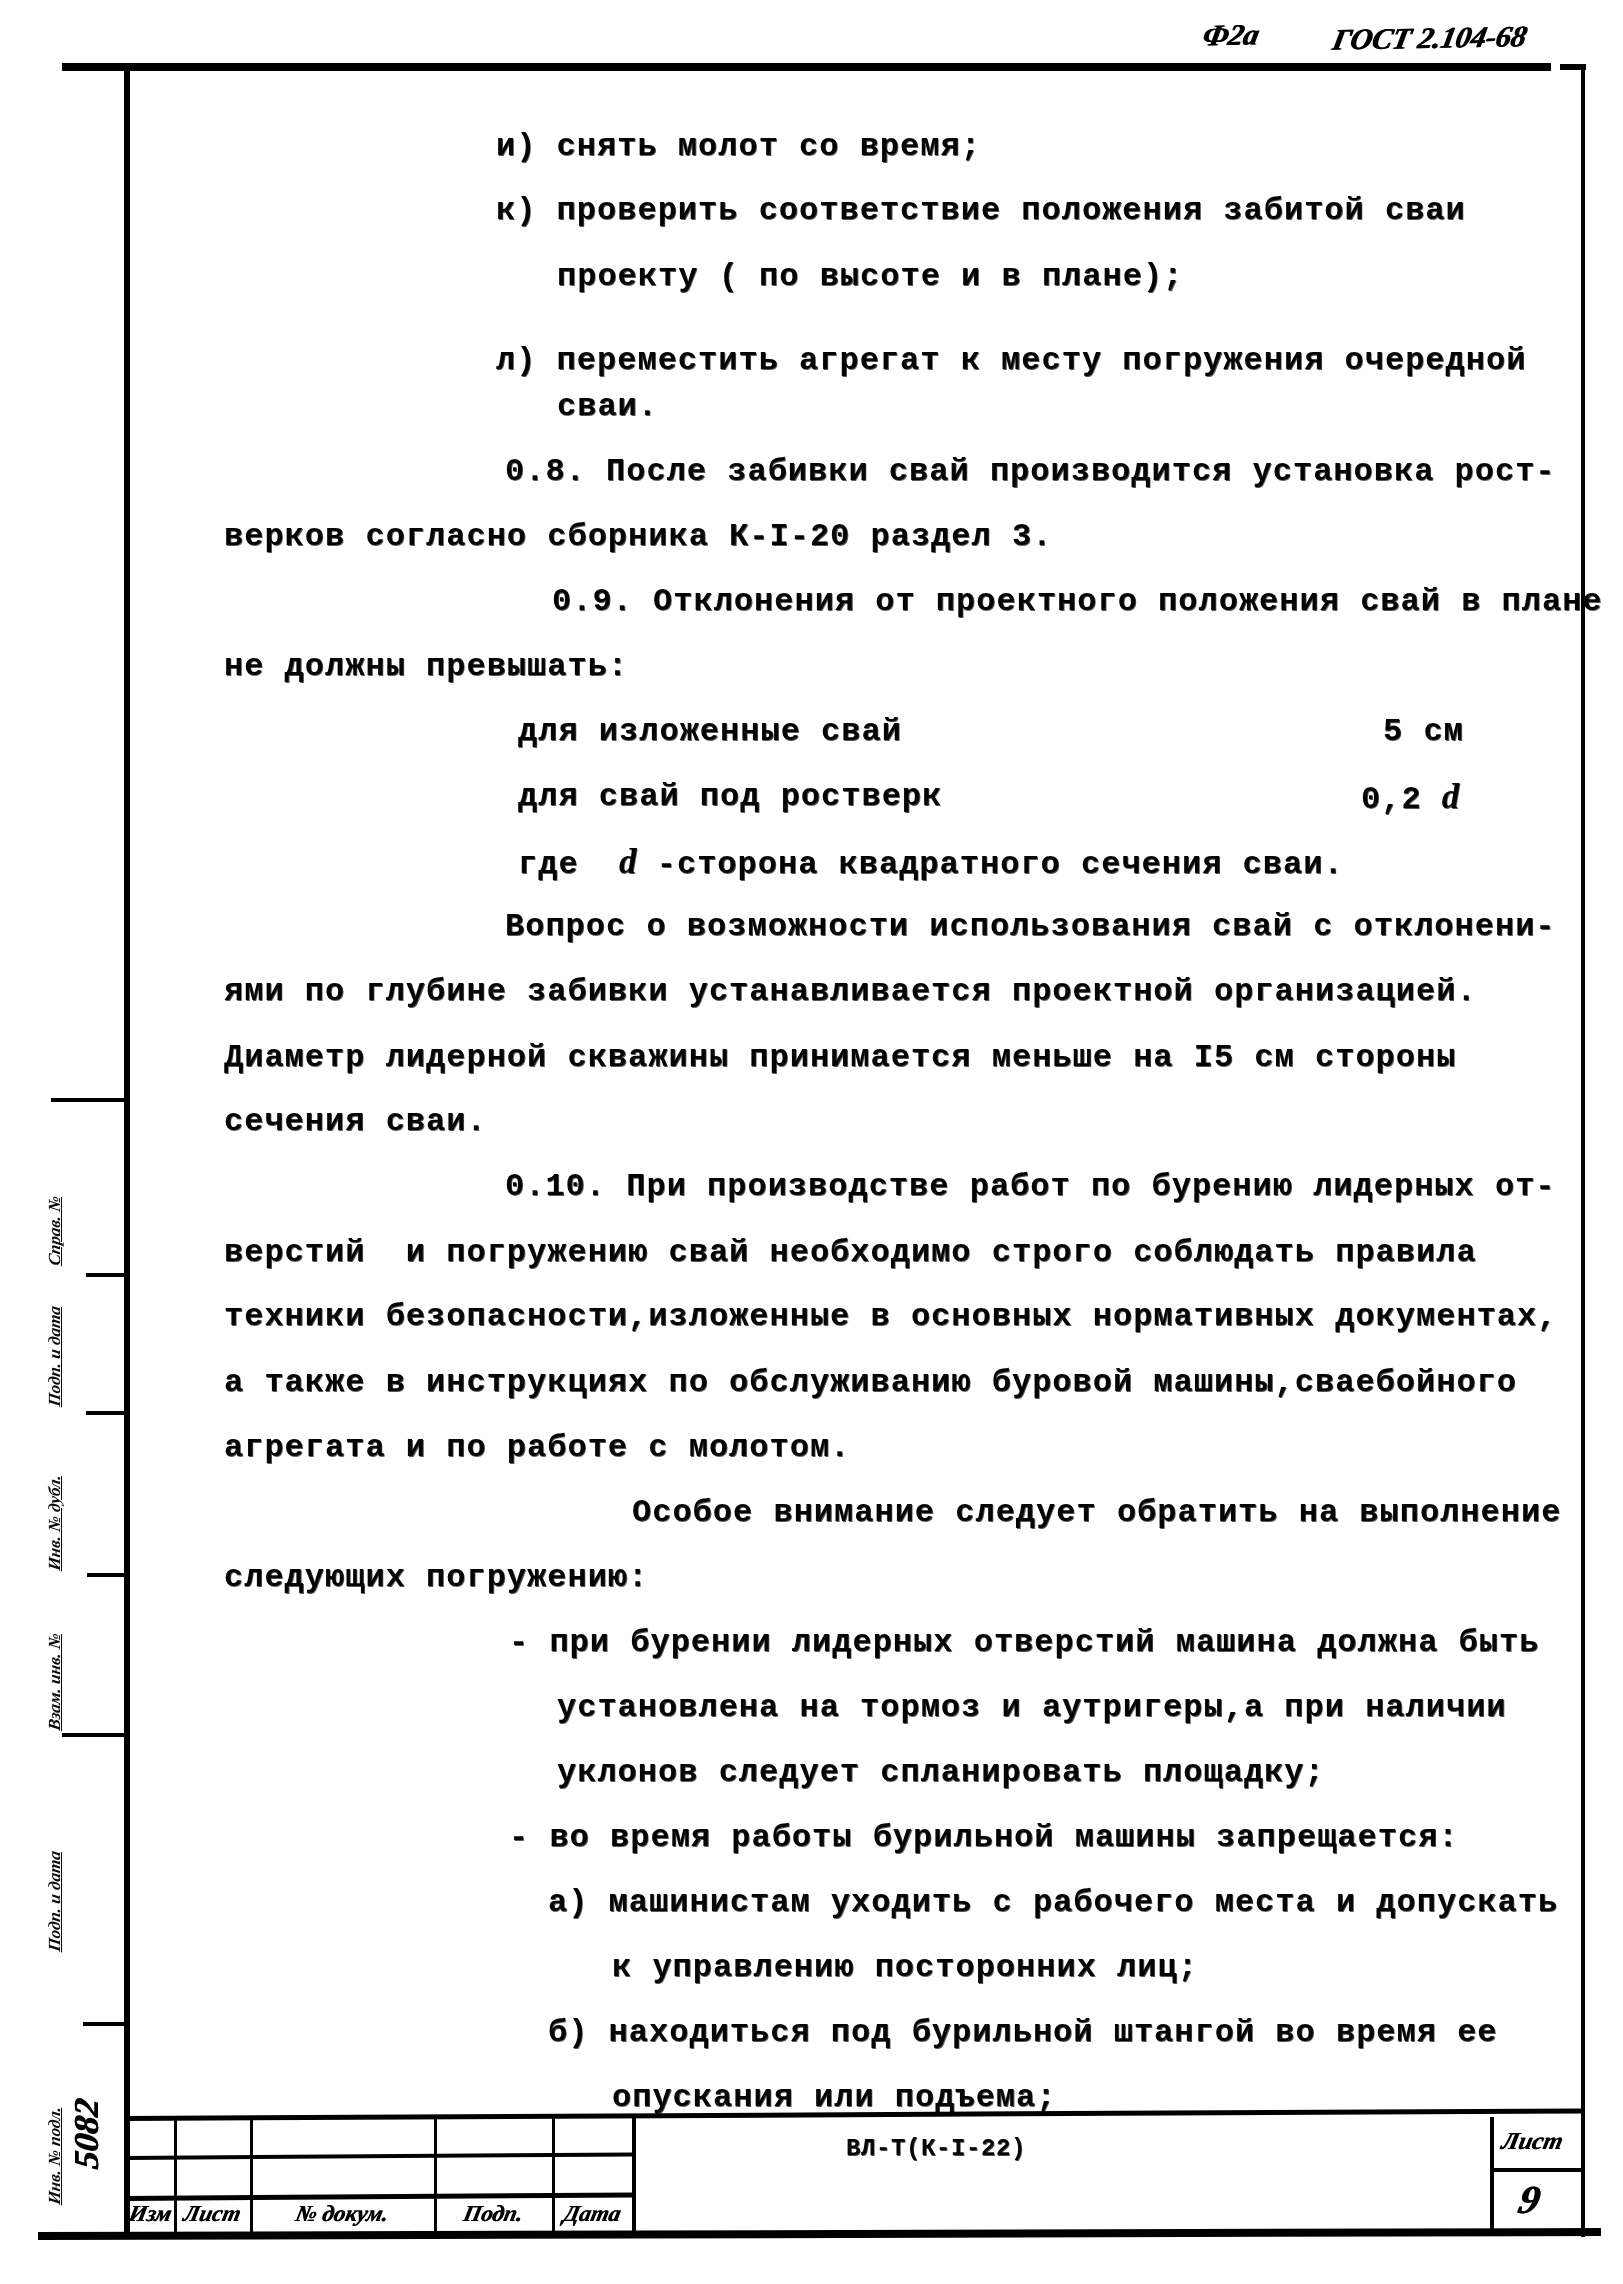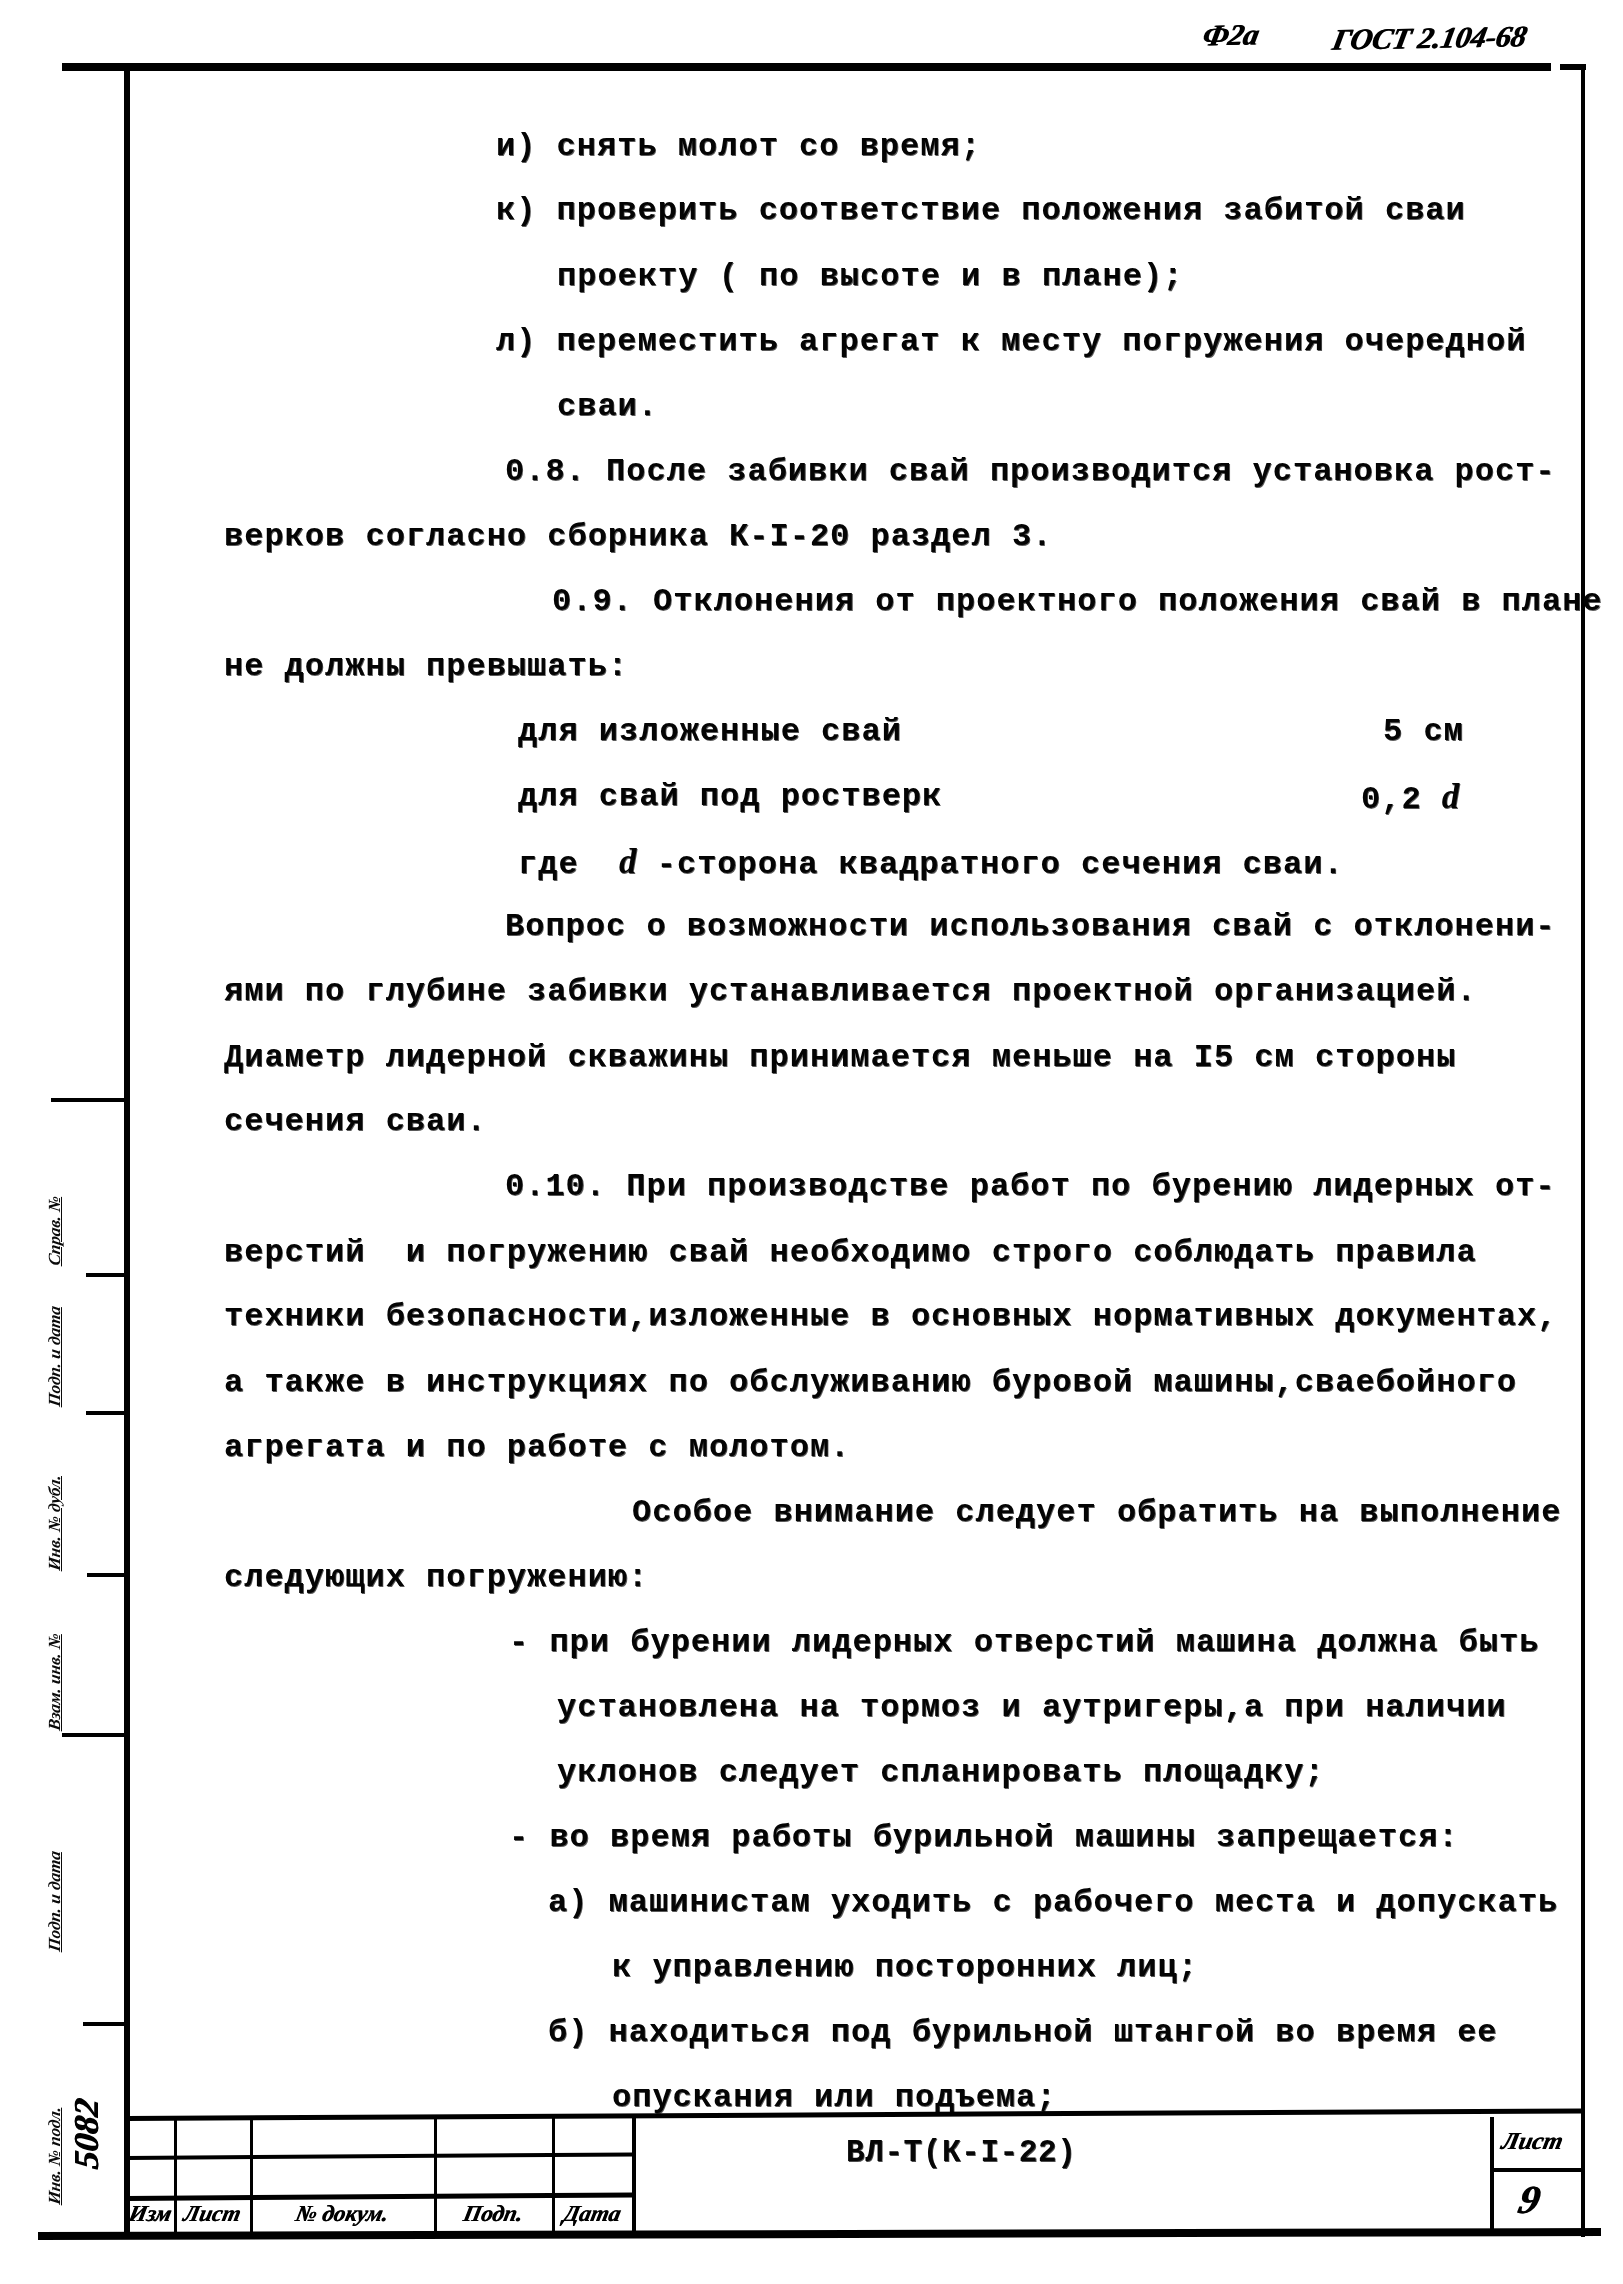--- a/index.html
+++ b/index.html
@@ -26,21 +26,21 @@
     font-family:"Liberation Serif","DejaVu Serif",serif;
     font-style:italic; font-weight:700; white-space:nowrap;
   }
   .stamp-note { font-size:30px; transform:skewX(-12deg) rotate(-1deg); text-shadow:1px 0 0 #000; }
   .tb-label { font-size:23px; transform:skewX(-12deg); text-shadow:0.6px 0 0 #000; }
   .sheet-word { font-size:24.6px; transform:skewX(-12deg); text-shadow:0.6px 0 0 #000; }
   .sheet-num { font-size:40px; transform:skewX(-12deg); text-shadow:1.3px 0 0 #000; }
   .doc-code {
     position:absolute; color:#060606;
     font-family:"Liberation Mono","DejaVu Sans Mono",monospace;
-    font-weight:700; font-size:31px; letter-spacing:0.6px;
+    font-weight:700; font-size:24px; letter-spacing:0.6px;
     text-shadow:0.8px 0.5px 0 rgba(0,0,0,0.7); white-space:pre;text-align:right;
   }
   .margin-note {
     position:absolute; color:#0a0a0a; white-space:nowrap;
     font-family:"Liberation Serif","DejaVu Serif",serif;
     font-style:italic; font-weight:700; font-size:17px;
     transform-origin:0 0; transform:rotate(-90deg) skewX(-8deg);
     text-decoration:underline;
   }
   .inv-num {
@@ -79,21 +79,21 @@
       <div class="margin-note" style="left: 45px; top: 1729px;">Взам. инв. №</div>
       <div class="margin-note" style="left: 45px; top: 1950px;">Подп. и дата</div>
       <div class="margin-note" style="left: 45px; top: 2203px;">Инв. № подл.</div>
     </div>
   <div class="inv-num" style="left:67px; top:2167px;">5082</div>
 
   <div id="body-text">
       <div class="bodyline" style="left: 496px; top: 128px;">и) снять молот со время;</div>
       <div class="bodyline" style="left: 496px; top: 192px;">к) проверить соответствие положения забитой сваи</div>
       <div class="bodyline" style="left: 557px; top: 258px;">проекту ( по высоте и в плане);</div>
-      <div class="bodyline" style="left: 496px; top: 323px;">л) переместить агрегат к месту погружения очередной</div>
+      <div class="bodyline" style="left: 496px; top: 342px;">л) переместить агрегат к месту погружения очередной</div>
       <div class="bodyline" style="left: 557px; top: 388px;">сваи.</div>
       <div class="bodyline" style="left: 505px; top: 453px;">0.8. После забивки свай производится установка рост-</div>
       <div class="bodyline" style="left: 224px; top: 518px;">верков согласно сборника К-I-20 раздел 3.</div>
       <div class="bodyline" style="left: 505px; top: 583px; margin-left: 47px;">0.9. Отклонения от проектного положения свай в плане</div>
       <div class="bodyline" style="left: 224px; top: 648px;">не должны превышать:</div>
       <div class="bodyline" style="left: 518px; top: 713px;">для изложенные свай</div>
       <div class="bodyline" style="left: 1383px; top: 713px;">5 см</div>
       <div class="bodyline" style="left: 518px; top: 778px;">для свай под ростверк</div>
       <div class="bodyline" style="left: 1361px; top: 778px;">0,2 <span class="dglyph">d</span></div>
       <div class="bodyline" style="left: 518px; top: 843px;"><span>где  </span><span class="dglyph">d</span><span> -сторона квадратного сечения сваи.</span></div>

